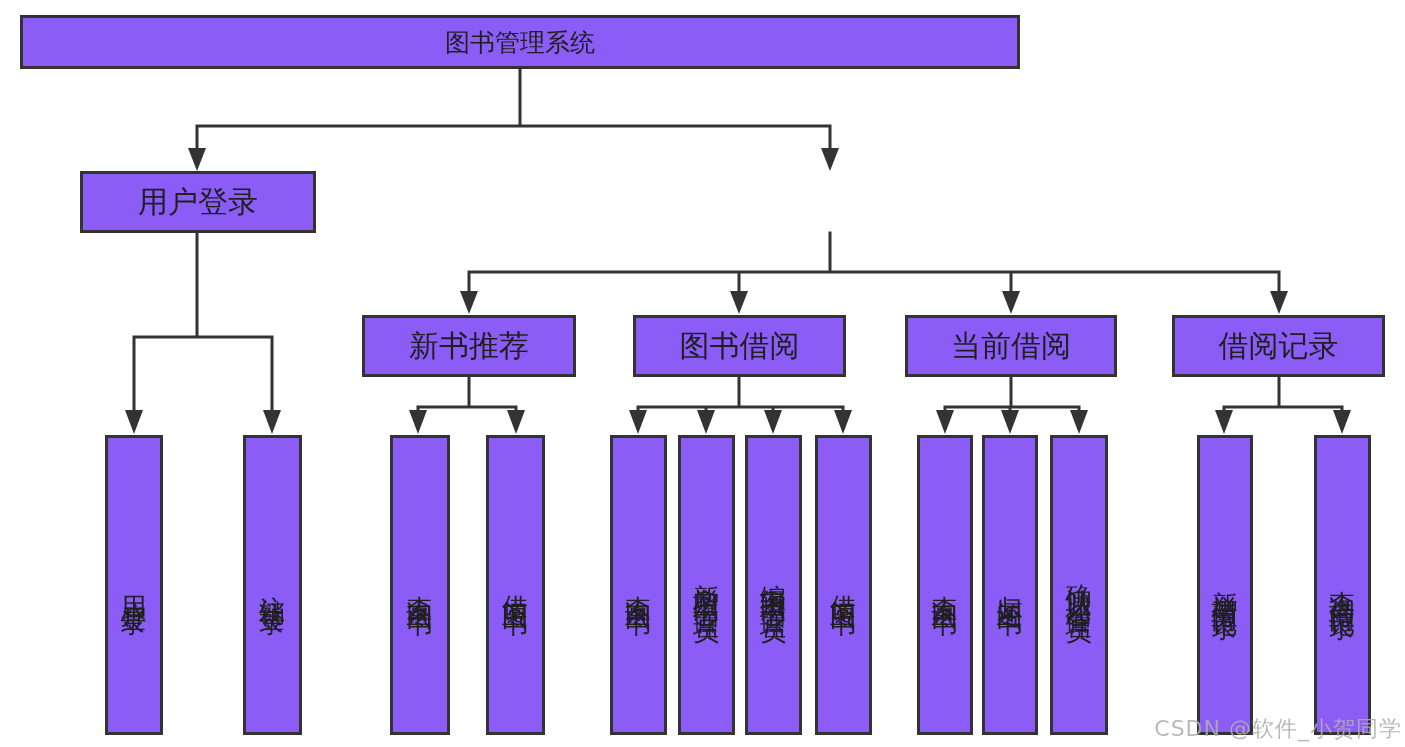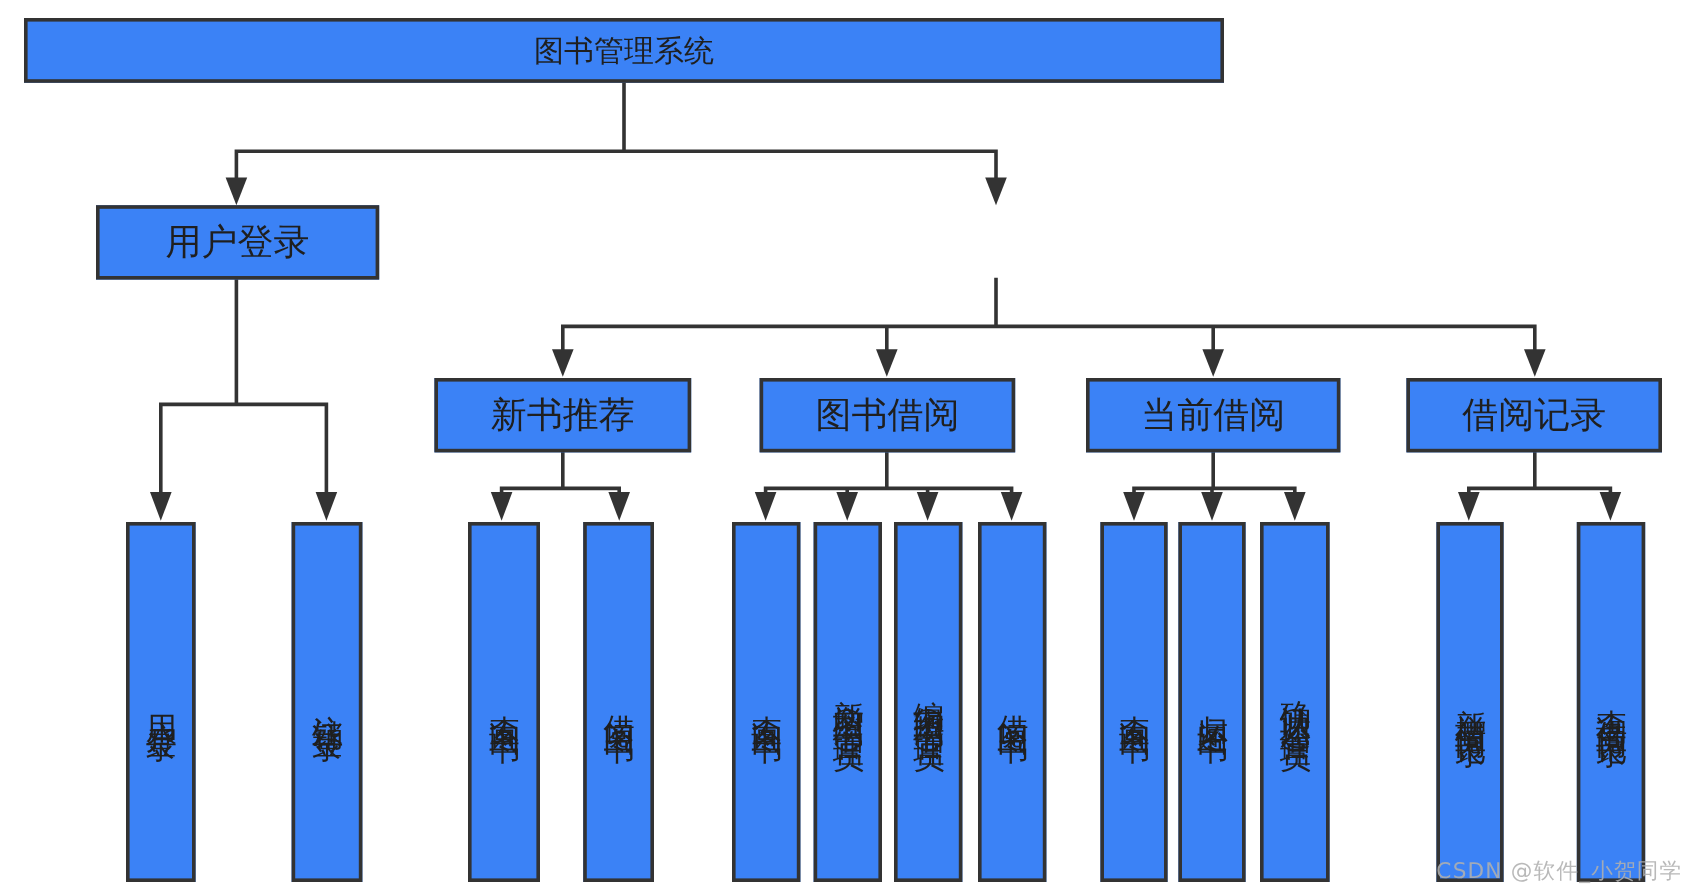--- a/index.html
+++ b/index.html
@@ -17,21 +17,21 @@
   }
   .connectors {
     position: absolute;
     left: 0;
     top: 0;
     z-index: 0;
   }
   .node {
     position: absolute;
     box-sizing: border-box;
-    background: #3b82f6;
+    background: #8b5cf6;
     border: 3px solid #333333;
     display: flex;
     align-items: center;
     justify-content: center;
     color: #1f1f1f;
     z-index: 1;
     white-space: nowrap;
   }
   .node.root-node { font-size: 25px; }
   .node.branch-node { font-size: 30px; }
@@ -40,21 +40,21 @@
     writing-mode: vertical-rl;
     text-orientation: mixed;
     letter-spacing: 5px;
     line-height: 1;
     white-space: nowrap;
   }
   .watermark {
     position: absolute;
     right: 3px;
     top: 714px;
-    font-size: 18px;
+    font-size: 22px;
     color: rgba(175, 175, 175, 0.88);
     z-index: 2;
     letter-spacing: 1px;
   }
 </style>
 </head>
 <body>
 
 <div class="canvas">
 

